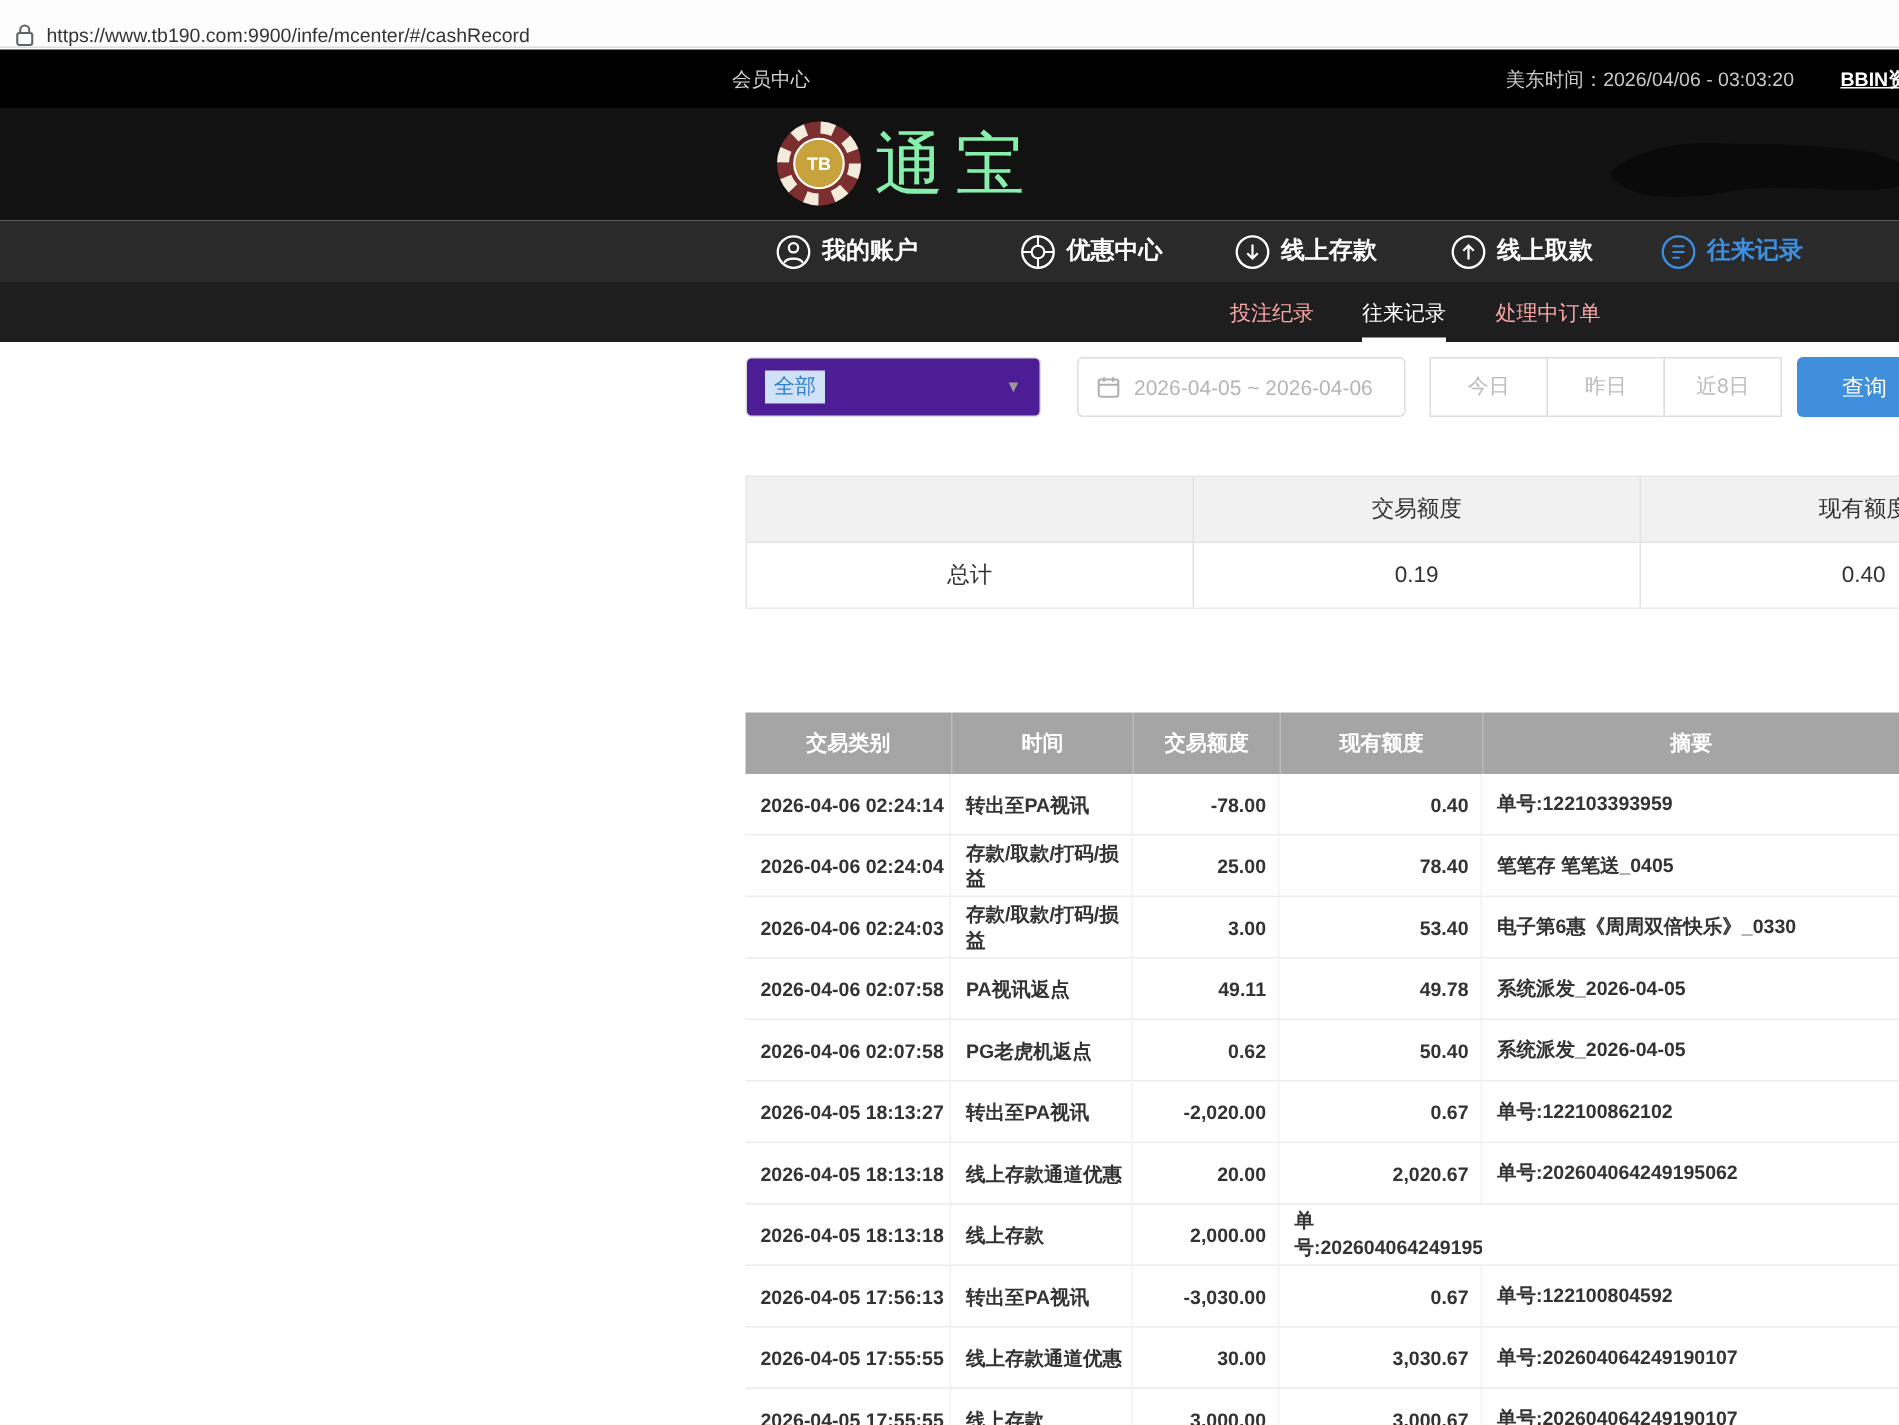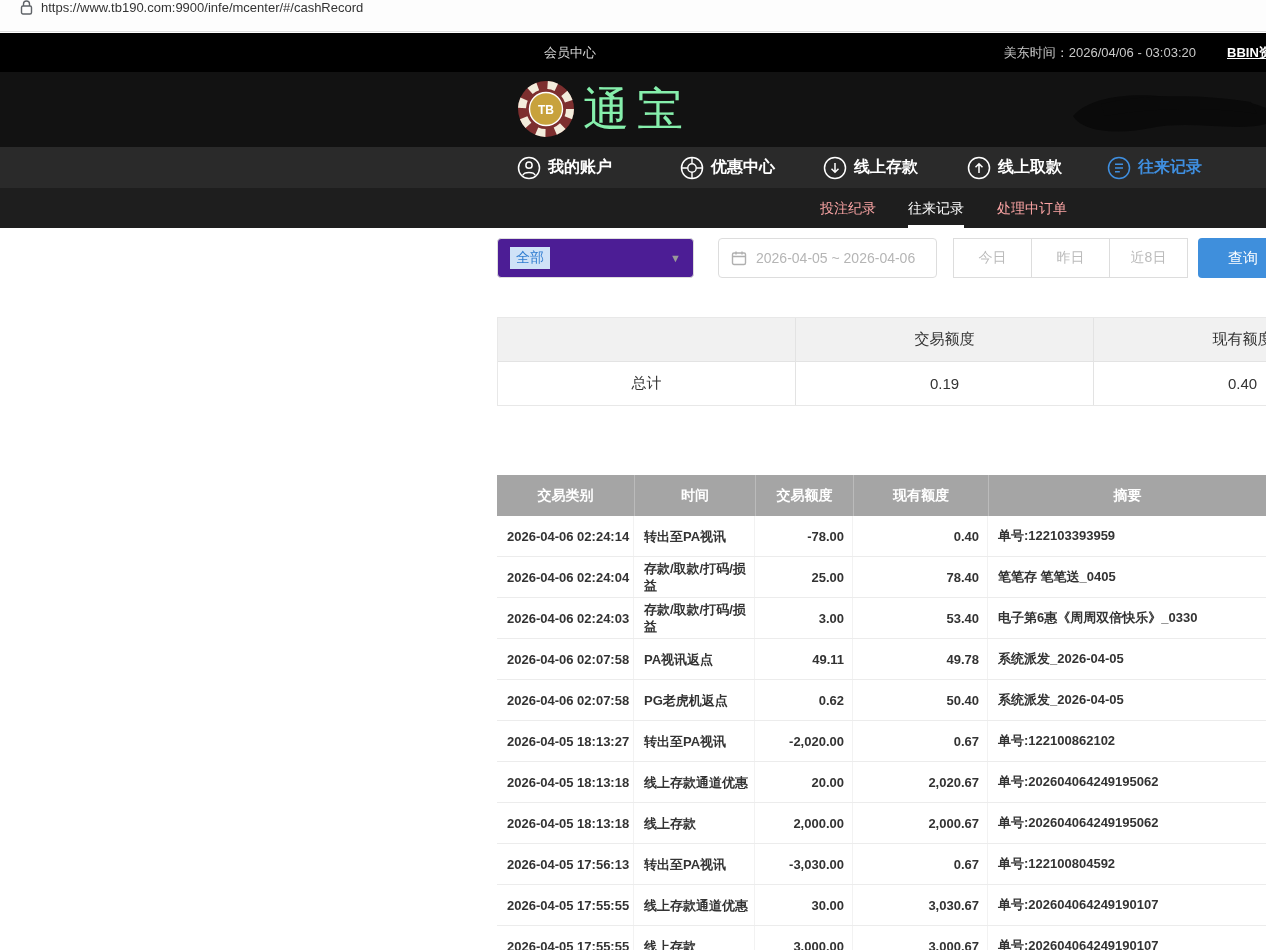--- a/index.html
+++ b/index.html
@@ -1,27 +1,27 @@
 <!DOCTYPE html>
 <html><head>
 <meta charset="utf-8">
 <style>
   html,body{margin:0;padding:0;overflow:hidden;background:#fff;}
   .page{position:relative;width:1266px;height:950px;overflow:hidden;
         font-family:"Liberation Sans","DejaVu Sans",sans-serif;}
 
   
   .browser-bar{position:absolute;left:0;top:0;width:1266px;height:32px;background:#fdfdfd;
-               border-bottom:1px solid #ddd;display:flex;align-items:flex-start;padding-left:20px;
+               border-bottom:1px solid #ddd;display:flex;align-items:flex-end;padding-left:10px;
                box-sizing:border-box;gap:8px;}
   .url-text{font-size:13px;color:#333;}
 
   
   .topbar{position:absolute;left:0;top:33px;width:1266px;height:39px;background:#000;}
-  .member-center{position:absolute;left:544px;top:50%;transform:translateY(-50%);
+  .member-center{position:absolute;left:488px;top:50%;transform:translateY(-50%);
                  font-size:13px;color:#d6d6d6;}
   .us-time{position:absolute;right:70px;top:50%;transform:translateY(-50%);
            font-size:13px;color:#c9c9c9;}
   .bbin-link{position:absolute;left:1227px;top:50%;transform:translateY(-50%);
              font-size:13px;color:#fff;font-weight:bold;text-decoration:underline;
              white-space:nowrap;cursor:pointer;}
 
   
   .site-header{position:absolute;left:0;top:72px;width:1266px;height:75px;background:#121212;}
   .logo{position:absolute;left:517px;top:7px;display:flex;align-items:center;gap:8px;cursor:pointer;}
@@ -264,21 +264,20 @@
             <div class="tcell c-time">2026-04-05 18:13:18</div>
             <div class="tcell c-type">线上存款通道优惠</div>
             <div class="tcell c-amount">20.00</div>
             <div class="tcell c-balance">2,020.67</div>
             <div class="tcell c-summary">单号:202604064249195062</div>
           </div>
           <div class="trow">
             <div class="tcell c-time">2026-04-05 18:13:18</div>
             <div class="tcell c-type">线上存款</div>
             <div class="tcell c-amount">2,000.00</div>
-            <div class="tcell c-balance">2,000.67</div>
             <div class="tcell c-summary">单号:202604064249195062</div>
           </div>
           <div class="trow">
             <div class="tcell c-time">2026-04-05 17:56:13</div>
             <div class="tcell c-type">转出至PA视讯</div>
             <div class="tcell c-amount">-3,030.00</div>
             <div class="tcell c-balance">0.67</div>
             <div class="tcell c-summary">单号:122100804592</div>
           </div>
           <div class="trow">

